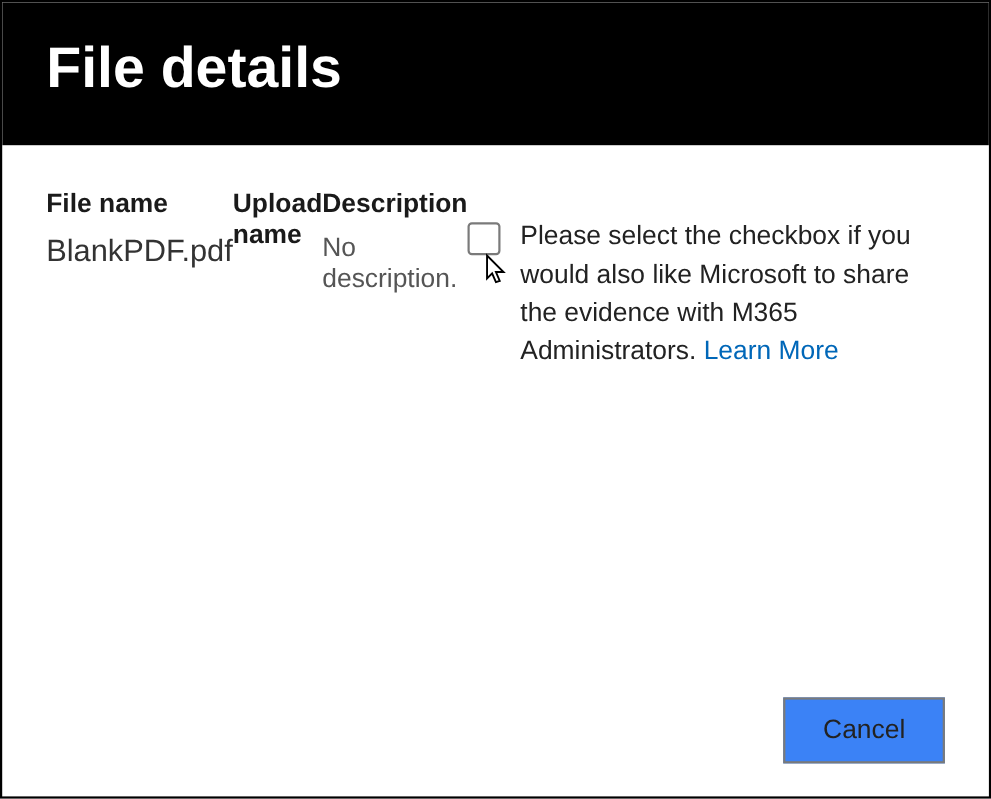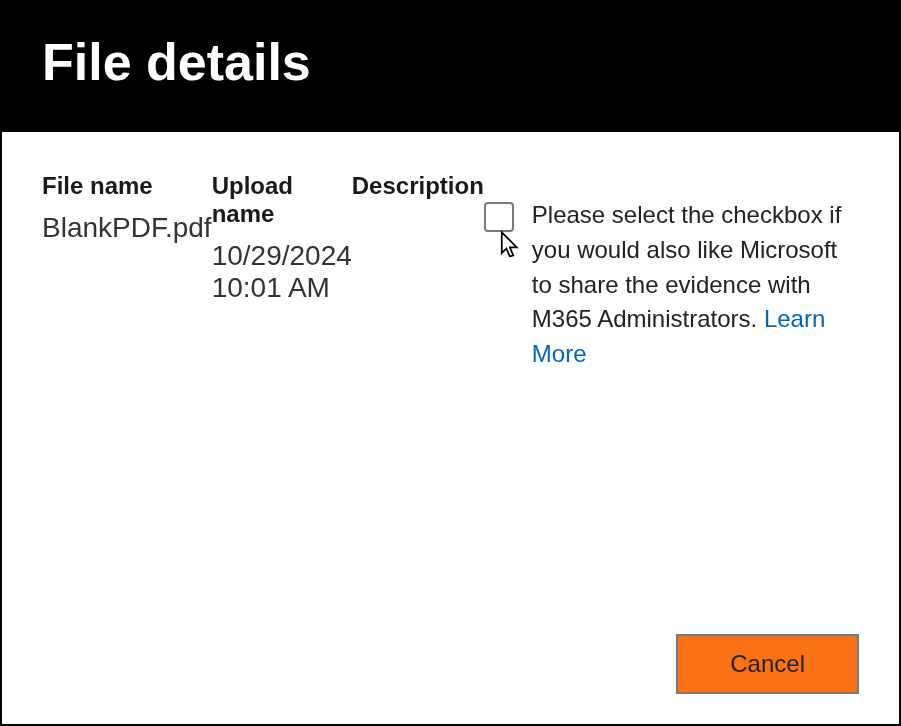--- a/index.html
+++ b/index.html
@@ -77,22 +77,22 @@
       color: #0067b8;
       cursor: pointer;
     }
     .footer {
       display: flex;
       justify-content: flex-end;
       padding: 0 40px 30px 40px;
     }
     .cancel-btn {
       font-size: 24px;
-      padding: 14px 52px;
-      background: #f97316;
+      padding: 14px 34px;
+      background: #3b82f6;
       border: 2px solid #7a7a7a;
       color: #222;
       cursor: pointer;
       font-family: inherit;
     }
     .cursor-icon {
       position: absolute;
       left: 14px;
       top: 32px;
       pointer-events: none;
@@ -107,25 +107,25 @@
 
 <div class="content">
 
   <div class="field-group">
     <div class="field-label">File name</div>
     <div class="field-value">BlankPDF.pdf</div>
   </div>
 
   <div class="field-group">
     <div class="field-label">Upload name</div>
-    <div class="field-value">10/29/2024 10:01 AM</div>
   </div>
 
   <div class="field-group">
     <div class="field-label">Description</div>
+    <div class="field-value-muted">No description.</div>
   </div>
 
   <div class="checkbox-row">
     <div class="checkbox"></div>
     <svg class="cursor-icon" width="26" height="30" viewBox="0 0 20 26">
       <path d="M2 2 L2 20 L6 16 L9 23 L12 22 L9 15 L15 15 Z" fill="#fff" stroke="#000" stroke-width="1.5"></path>
     </svg>
     <div class="checkbox-text">
       <span>Please select the checkbox if you would also like Microsoft to share the evidence with M365 Administrators. </span><span class="learn-more">Learn More</span>
     </div>

